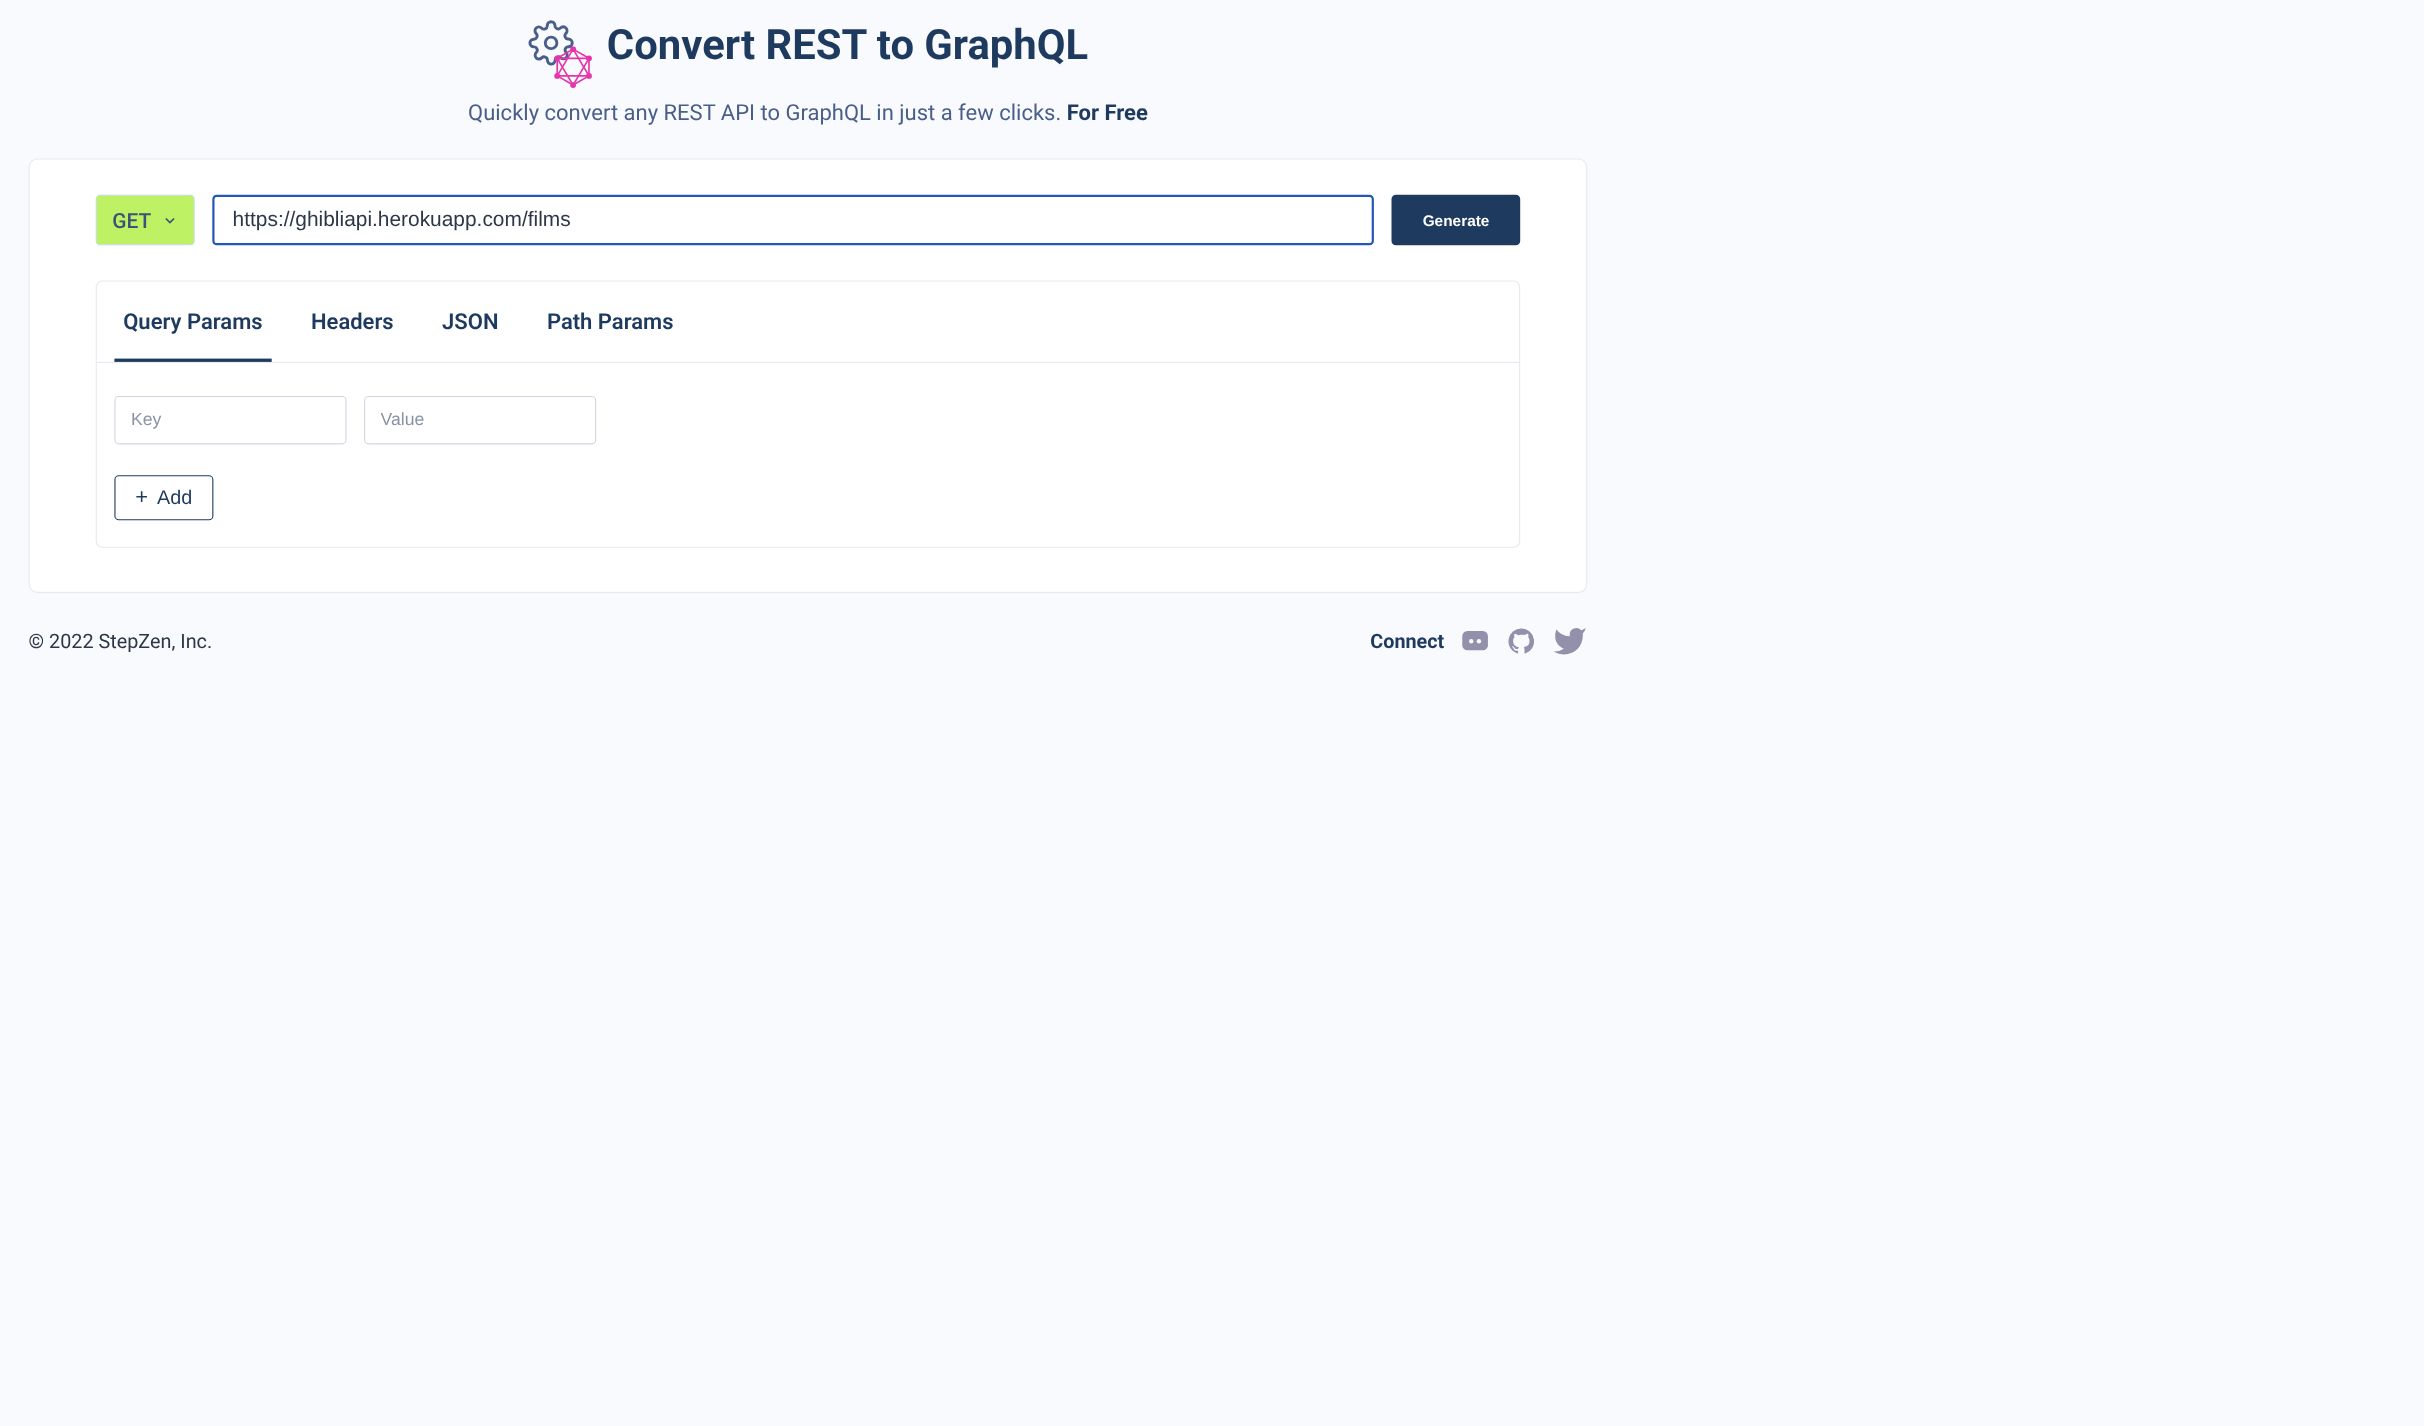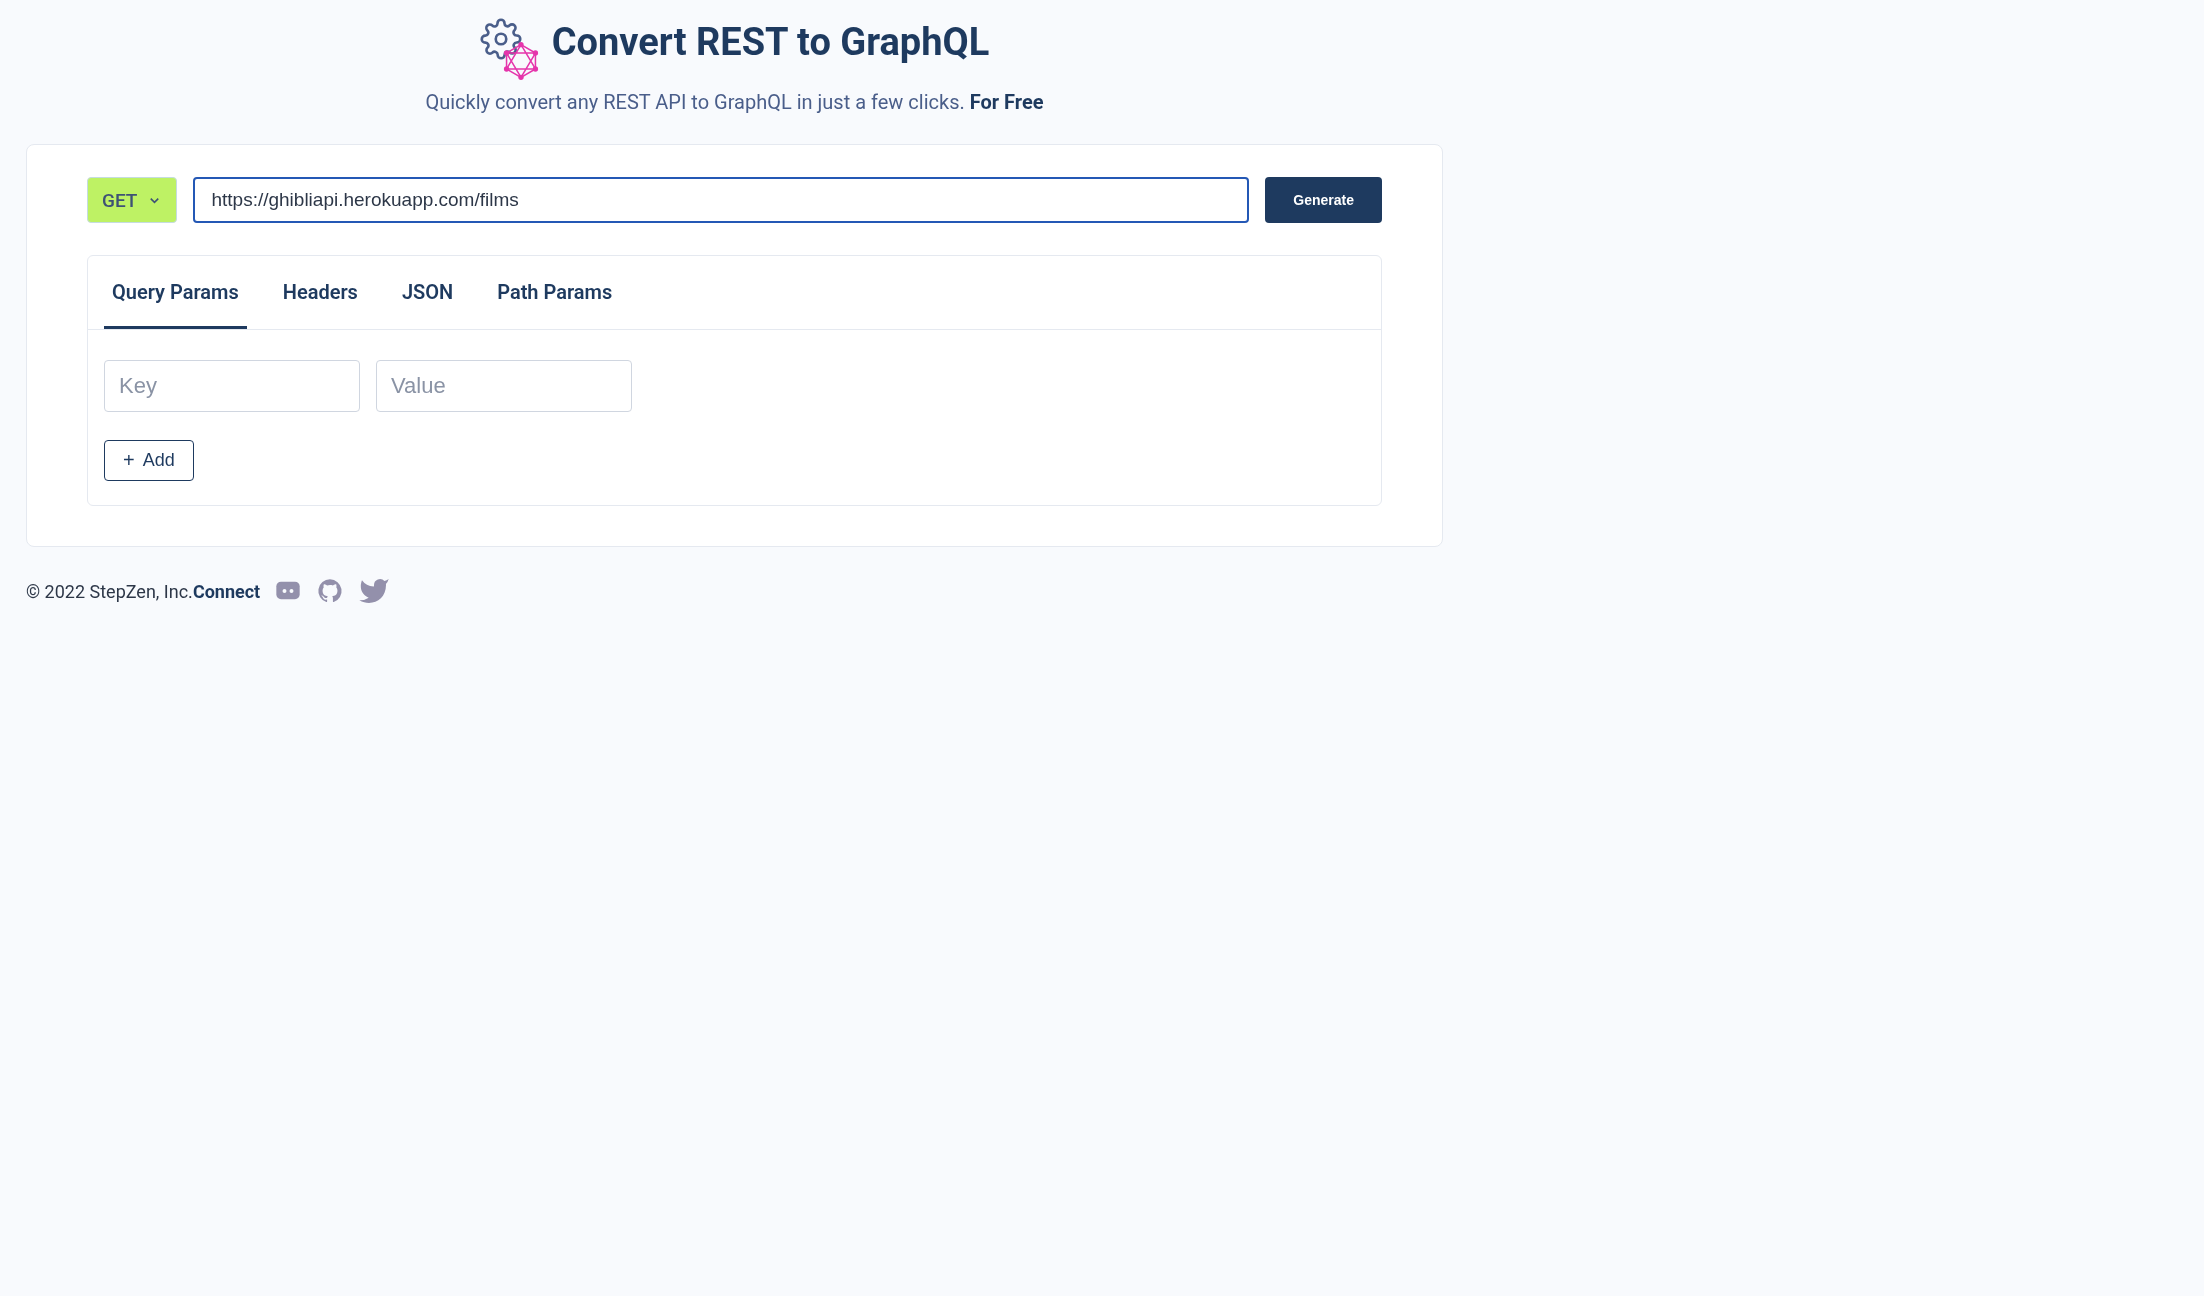--- a/index.html
+++ b/index.html
@@ -132,25 +132,25 @@
       border-bottom-color: #1e3a5f;
     }
     .params-body {
       padding: 30px 16px 24px;
     }
     .kv-row {
       display: flex;
       gap: 16px;
     }
     .kv-input {
-      width: 256px;
+      width: 211px;
       border: 1px solid #d0d6e0;
       border-radius: 4px;
       padding: 12px 14px;
-      font-size: 22px;
+      font-size: 16px;
       color: #2d3748;
       outline: none;
     }
     .kv-input::placeholder {
       color: #8a93a5;
     }
     .add-btn {
       display: inline-flex;
       align-items: center;
       gap: 8px;
@@ -163,20 +163,21 @@
       font-weight: 500;
       color: #1e3a5f;
       cursor: pointer;
     }
     .plus {
       font-size: 20px;
       font-weight: 400;
     }
     .footer {
       display: flex;
+      justify-content: space-between;
       align-items: center;
       padding: 28px 26px 0;
     }
     .copyright {
       font-size: 18px;
       color: #2d3748;
     }
     .connect-row {
       display: flex;
       align-items: center;

